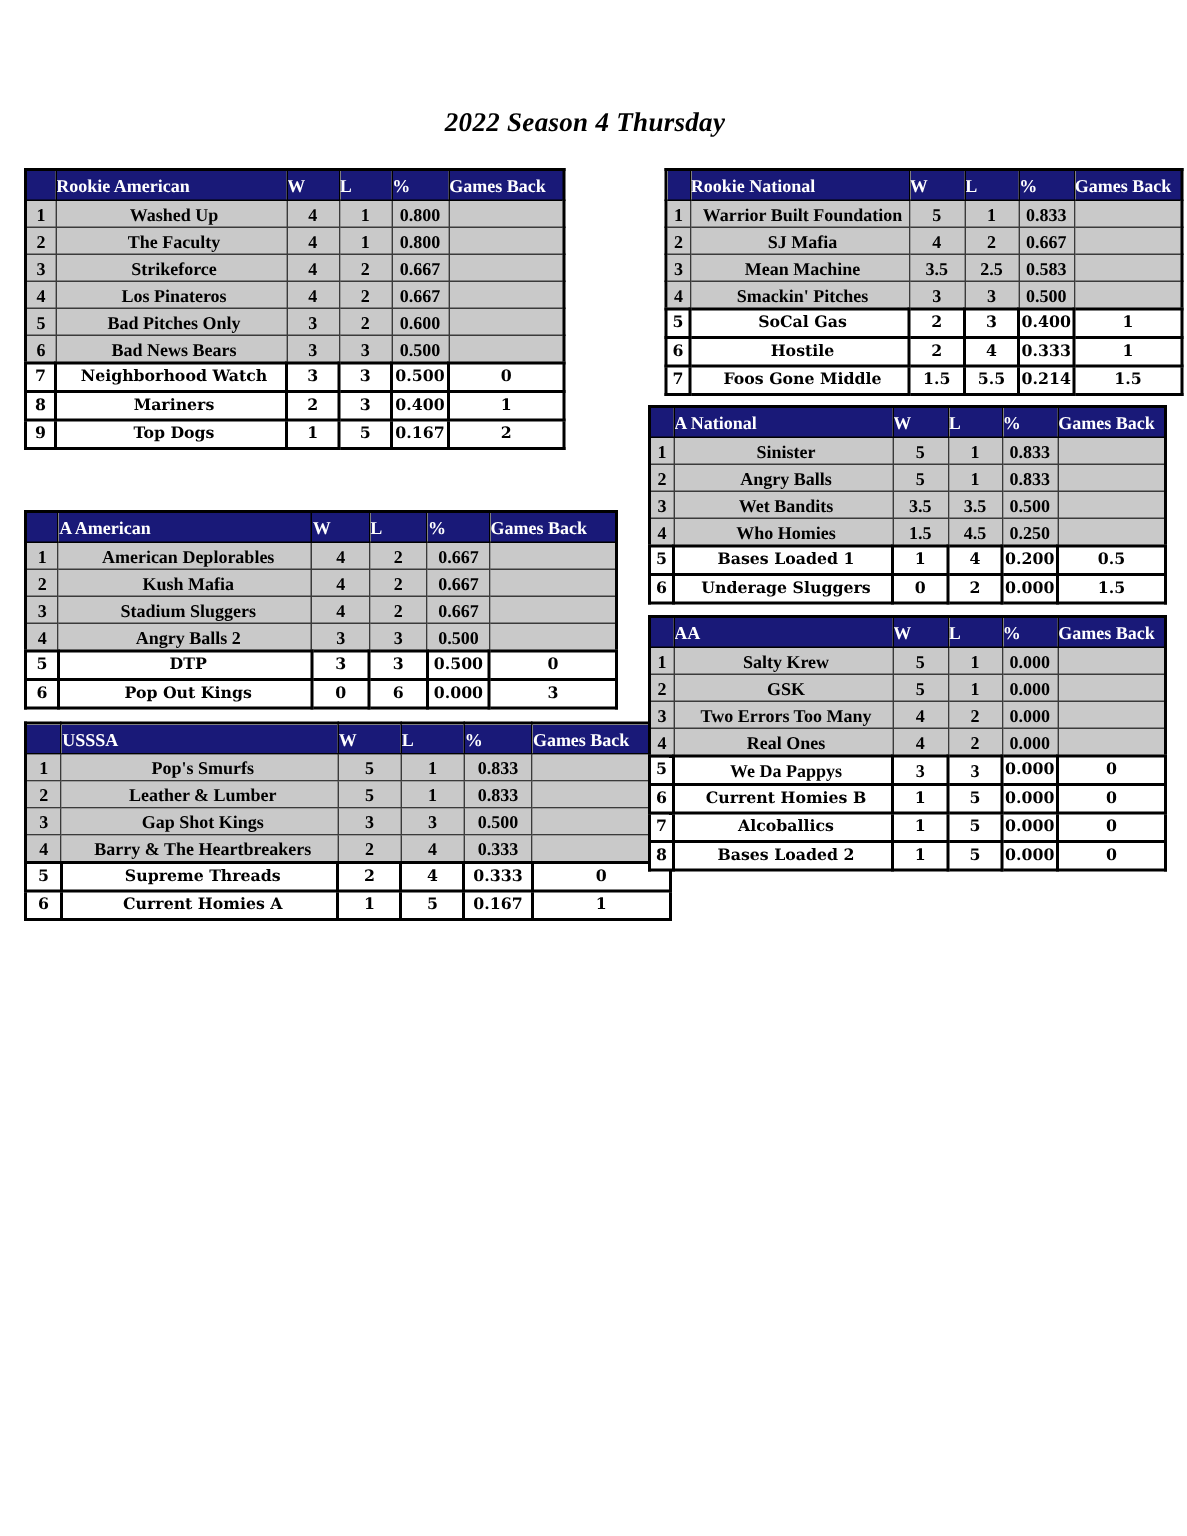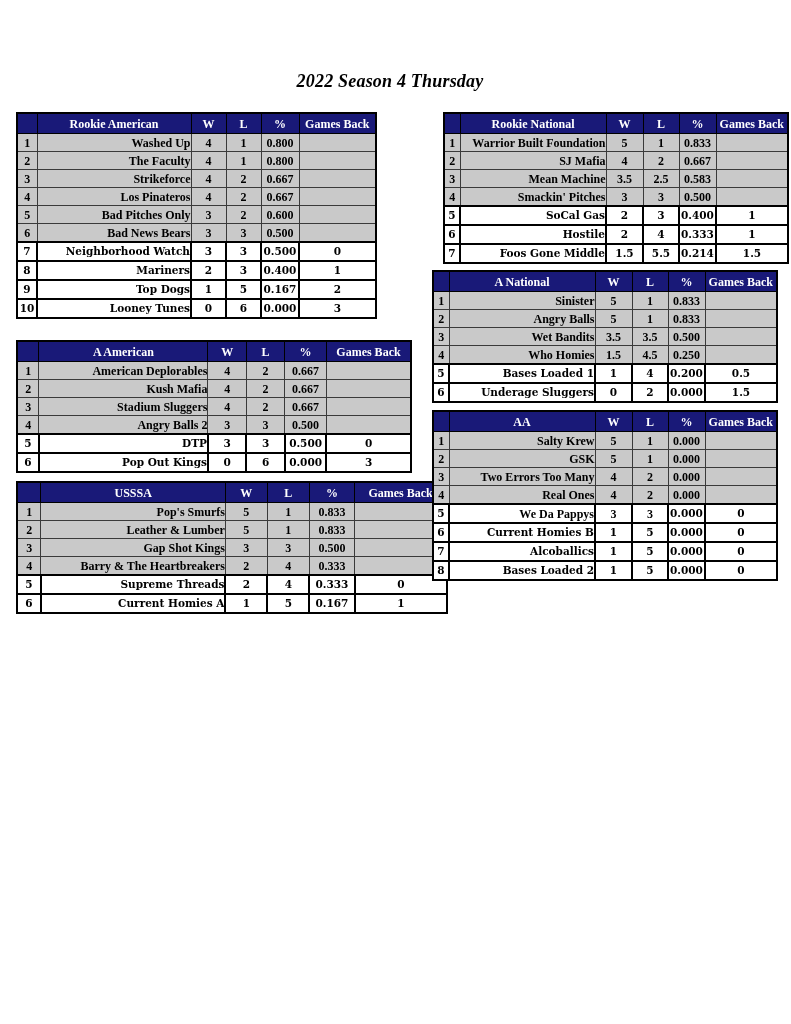--- a/index.html
+++ b/index.html
@@ -60,21 +60,21 @@
     padding: 0;
     line-height: 1;
   }
   thead th {
     background: var(--header-bg, #191978);
     color: var(--header-text, #ffffff);
     border: 1px solid var(--border, #000);
     height: 19px;
     font-size: 12px;
     font-weight: bold;
-    text-align: center;
+    text-align: left;
   }
   tbody td {
     font-size: 12px;
     font-weight: bold;
     color: #000000;
     text-align: center;
     height: 17px;
   }
   tbody tr.above td {
     background: var(--row-gray, #c9c9c9);
@@ -85,21 +85,21 @@
     border: 2px solid var(--border, #000);
     font-family: "DejaVu Serif", serif;
     font-size: 10.5px;
   }
   tbody tr.below.plain td.team,
   tbody tr.below td.plainfont {
     font-family: "Liberation Serif", serif;
     font-size: 12px;
   }
   td.team {
-    text-align: right;
+    text-align: center;
     padding-left: 4px;
   }
 </style>
 </head>
 <body>
 
 <div class="page">
   <div class="title">2022 Season 4 Thursday</div>
 
   <div class="table-wrap left" id="t0">
@@ -188,28 +188,20 @@
             <td>1</td>
           </tr>
           <tr class="below">
             <td class="rank">9</td>
             <td class="team">Top Dogs</td>
             <td>1</td>
             <td>5</td>
             <td>0.167</td>
             <td>2</td>
           </tr>
-          <tr class="below">
-            <td class="rank">10</td>
-            <td class="team">Looney Tunes</td>
-            <td>0</td>
-            <td>6</td>
-            <td>0.000</td>
-            <td>3</td>
-          </tr>
         </tbody>
     </table>
   </div>
 
   <div class="table-wrap right" id="t1">
     <table class="standings">
       <colgroup>
           <col class="c-rank">
           <col class="c-team">
           <col class="c-w">

